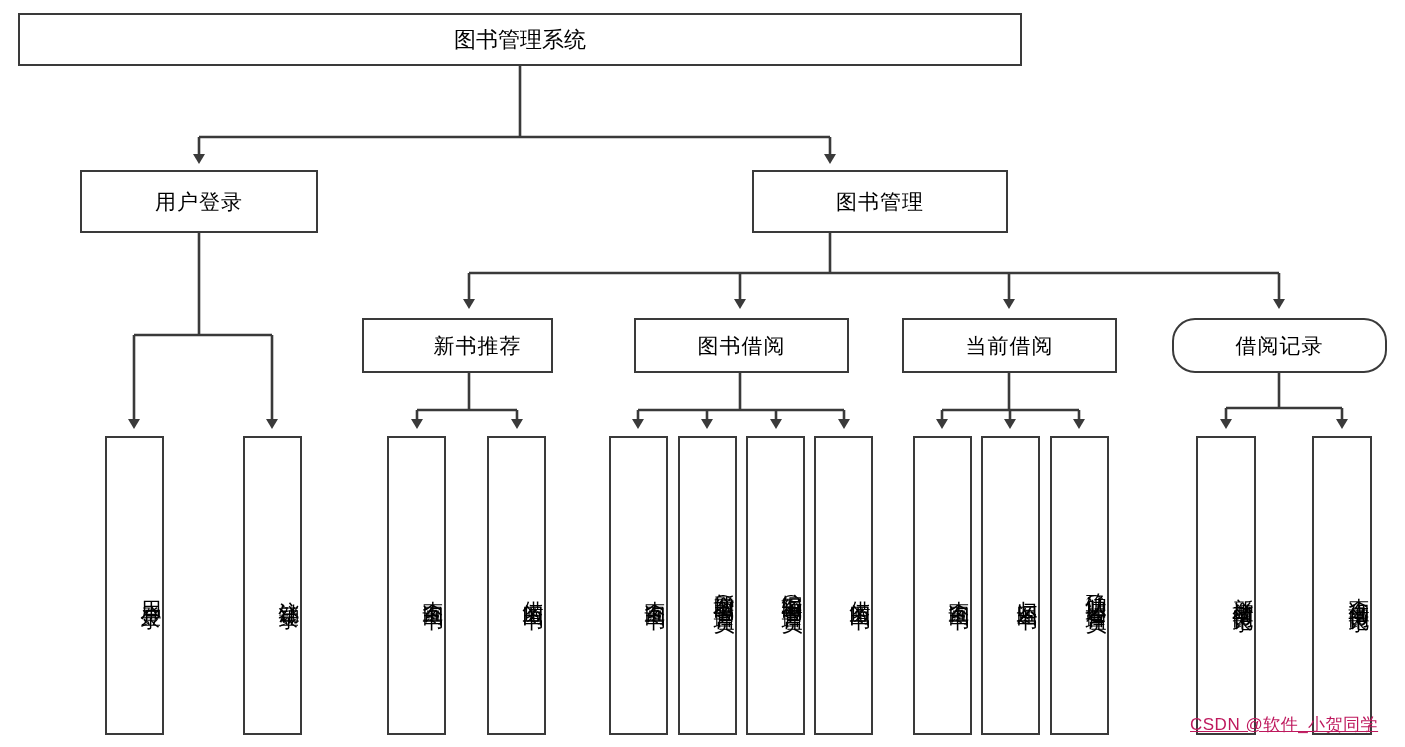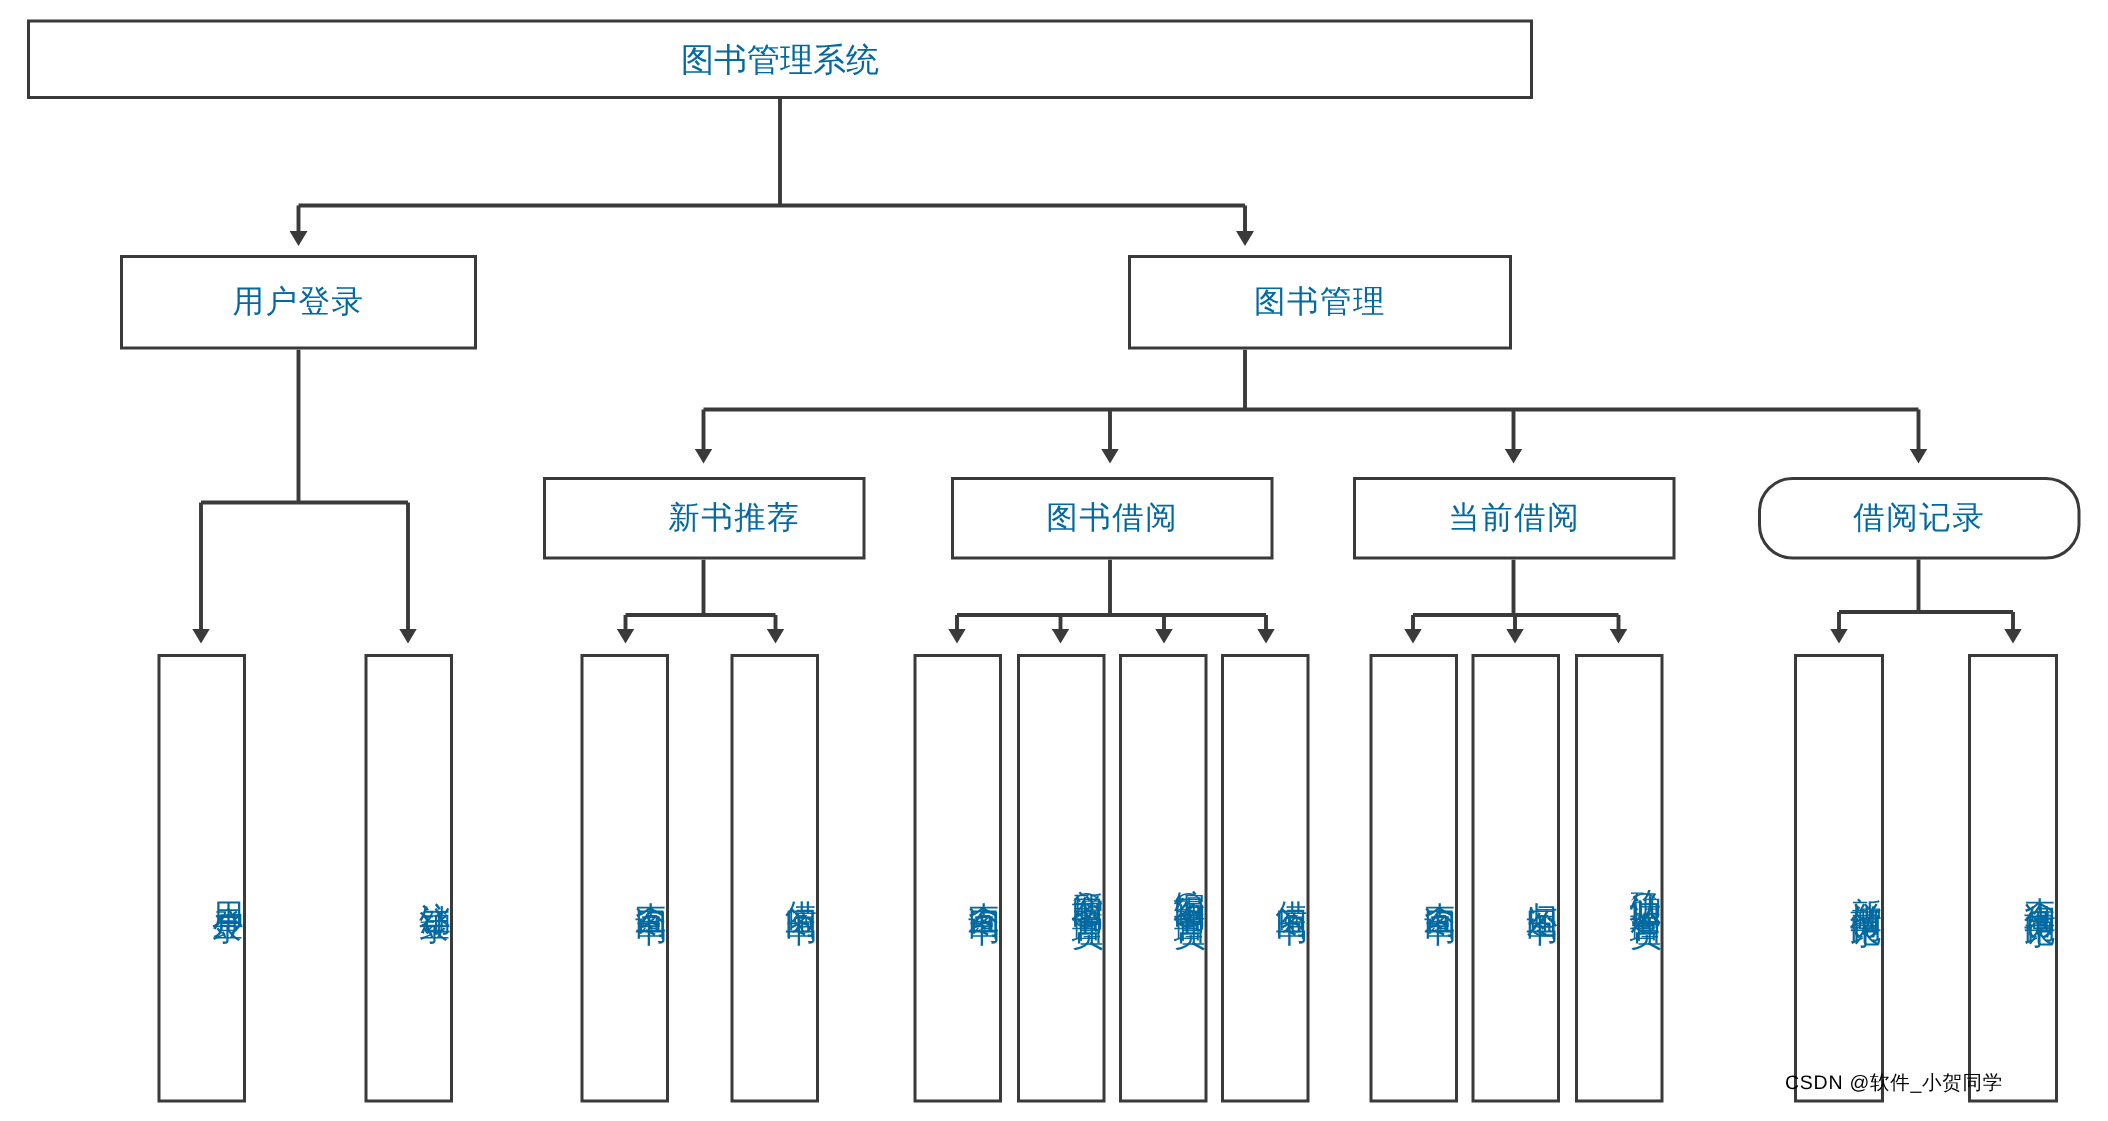--- a/index.html
+++ b/index.html
@@ -23,21 +23,21 @@
     top: 0;
     width: 1405px;
     height: 747px;
     pointer-events: none;
   }
   .node {
     position: absolute;
     box-sizing: border-box;
     border: 2px solid #3a3a3a;
     background: #ffffff;
-    color: #0369a1;
+    color: #000000;
     display: flex;
     align-items: center;
     justify-content: center;
     text-align: center;
   }
   .node.h {
     font-size: 21px;
     letter-spacing: 1px;
     line-height: 1.1;
   }
@@ -68,24 +68,25 @@
     width: 100%;
     height: 100%;
     display: flex;
     align-items: flex-start;
     justify-content: center;
     padding-top: 8px;
     box-sizing: border-box;
   }
   .watermark {
     position: absolute;
-    font-size: 13px;
-    color: #000000;
+    font-size: 17px;
+    color: #be185d;
     white-space: nowrap;
     letter-spacing: 0.5px;
+    text-decoration: underline;
   }
 </style>
 </head>
 <body>
 
 <div id="canvas">
 
   <svg class="connectors" viewBox="0 0 1405 747" xmlns="http://www.w3.org/2000/svg">
     <defs>
       <marker id="arrow" markerWidth="10" markerHeight="12" refX="1" refY="6" orient="auto" markerUnits="userSpaceOnUse">
@@ -141,21 +142,21 @@
     <span>图书管理系统</span>
   </div>
 
   <div class="node h" style="left:80px; top:170px; width:238px; height:63px;">
     <span>用户登录</span>
   </div>
   <div class="node h" style="left:752px; top:170px; width:256px; height:63px;">
     <span>图书管理</span>
   </div>
 
-  <div class="node h" style="left:362px; top:318px; width:215px; height:55px;padding-left:40px;">
+  <div class="node h" style="left:362px; top:318px; width:191px; height:55px;padding-left:40px;">
     <span>新书推荐</span>
   </div>
   <div class="node h" style="left:902px; top:318px; width:215px; height:55px;">
     <span>当前借阅</span>
   </div>
   <div class="node h" style="left:634px; top:318px; width:215px; height:55px;">
     <span>图书借阅</span>
   </div>
   <div class="node h" style="left:1172px; top:318px; width:215px; height:55px;border-radius:23px;">
     <span>借阅记录</span>

